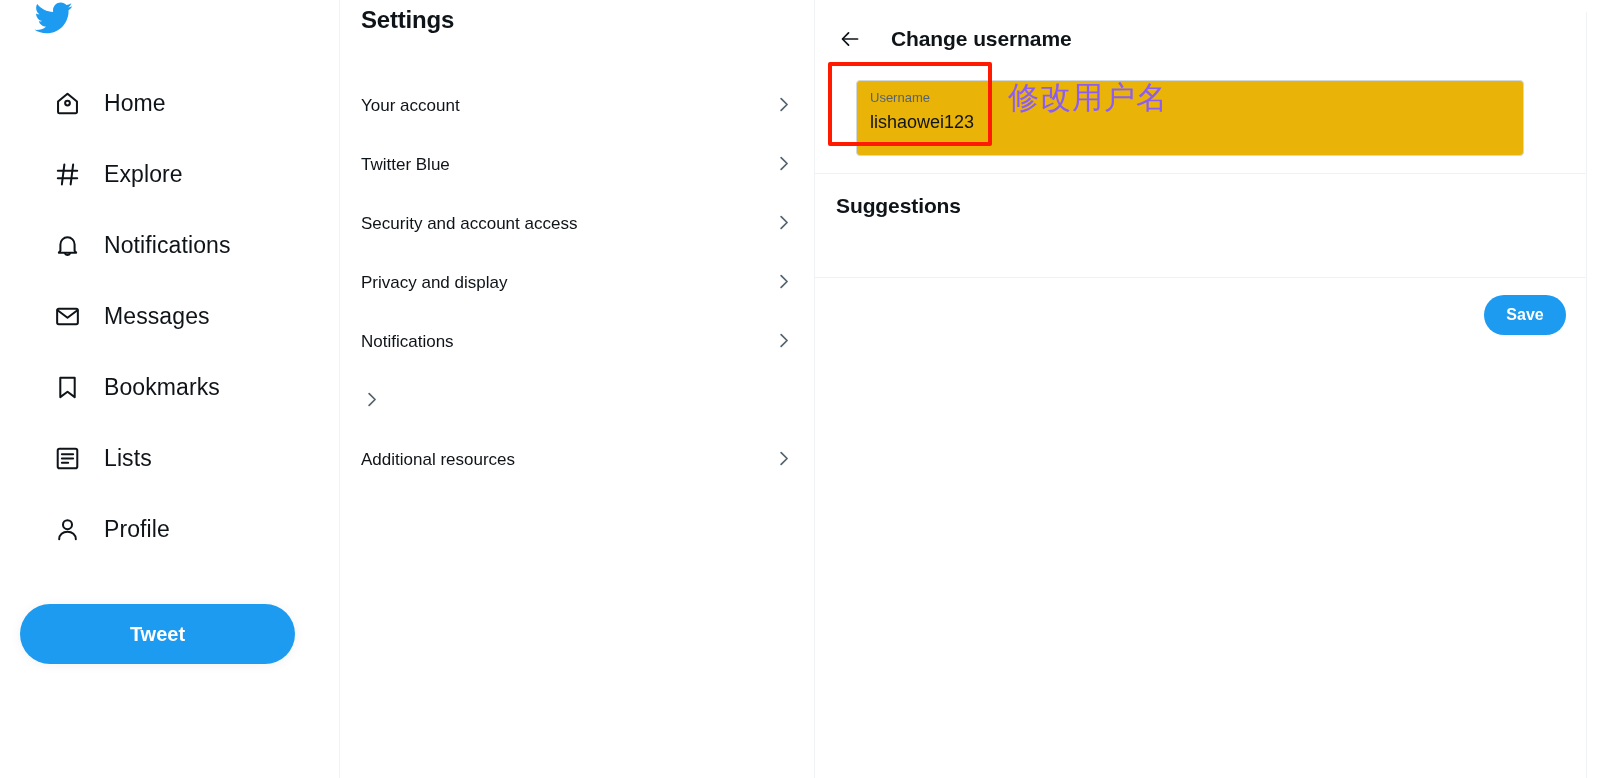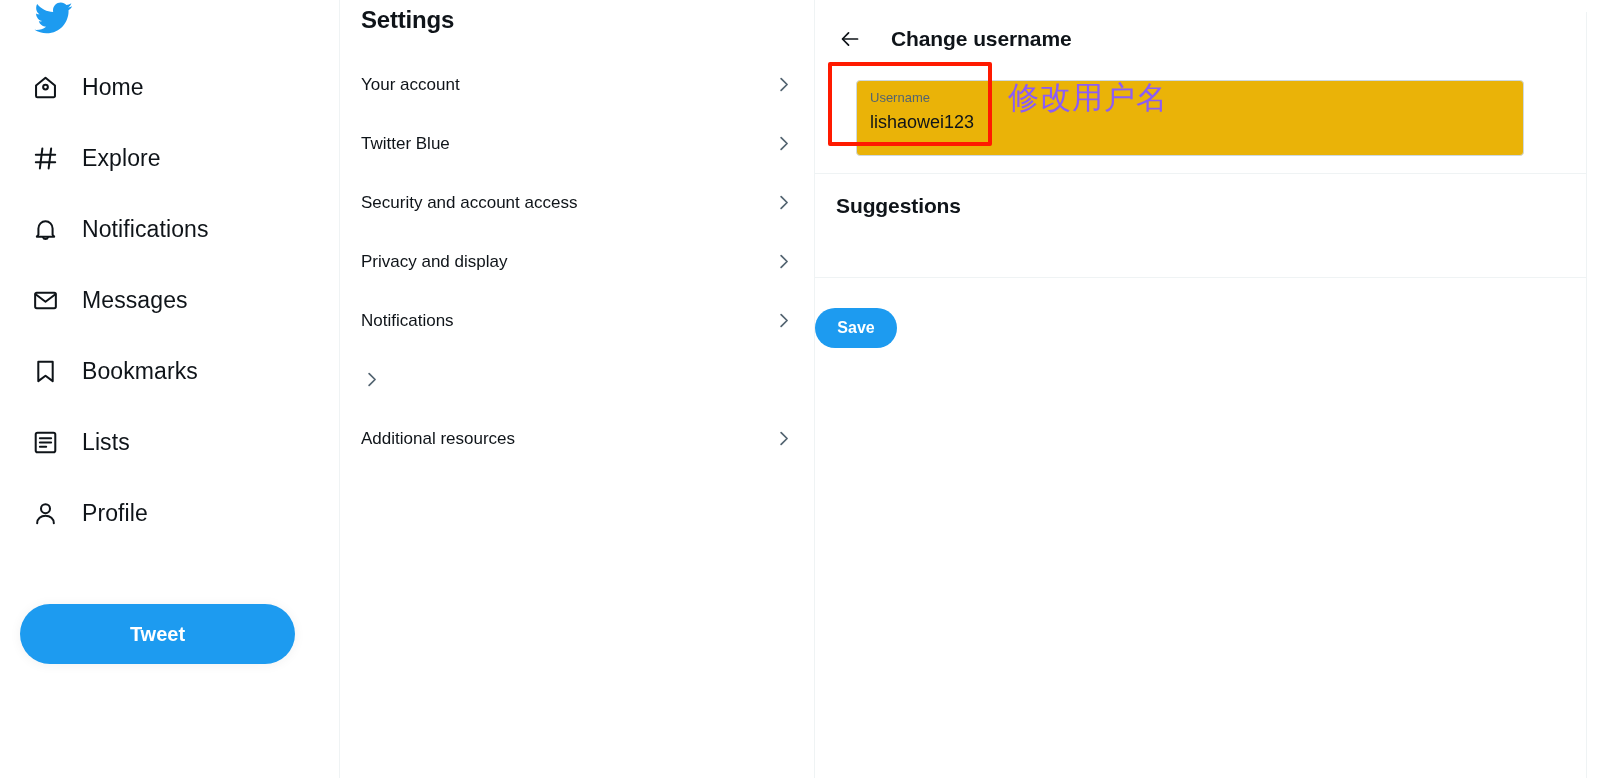--- a/index.html
+++ b/index.html
@@ -28,22 +28,23 @@
   .logo {
     position: absolute;
     left: 27px; top: -8px;
     width: 52px; height: 52px;
     display: flex; align-items: center; justify-content: center;
   }
   .logo svg { width: 40px; height: 40px; display:block; }
 
   .navlist {
     position: absolute;
-    left: 0; top: 52px;
+    left: 0; top: 68px;
     width: 402px;
+    padding-left: 22px;
   }
   .navitem {
     display: flex;
     align-items: center;
     height: 71px;
     padding-left: 30px;
     cursor: pointer;
   }
   .navitem .ico {
     width: 30px; height: 30px;
@@ -93,21 +94,21 @@
     letter-spacing: -0.2px;
   }
   .settings-list {
     position: absolute;
     left: 0; top: 55px;
     width: 475px;
   }
   .settings-row {
     height: 59px;
     display: flex;
-    align-items: center;
+    align-items: flex-end;
     padding: 0 22px 0 21px;
     cursor: pointer;
   }
   .settings-row .srlabel {
     font-size: 17px;
     color: #0f1419;
     flex: 1 1 auto;
     line-height: 1;
   }
   .settings-row .chev {
@@ -206,26 +207,26 @@
   }
   .suggestions-title {
     font-size: 21px;
     font-weight: bold;
     color: #0f1419;
     letter-spacing: -0.1px;
   }
 
   .save-row {
     position: absolute;
-    left: 0; top: 279px;
+    left: 0; top: 266px;
     width: 771px;
     height: 74px;
     display: flex;
     align-items: center;
-    justify-content: flex-start;
+    justify-content: flex-end;
     padding-right: 20px;
   }
   .save-btn {
     background: #1d9bf0;
     color: #ffffff;
     border: none;
     border-radius: 20px;
     height: 40px;
     min-width: 82px;
     padding: 0 22px;

